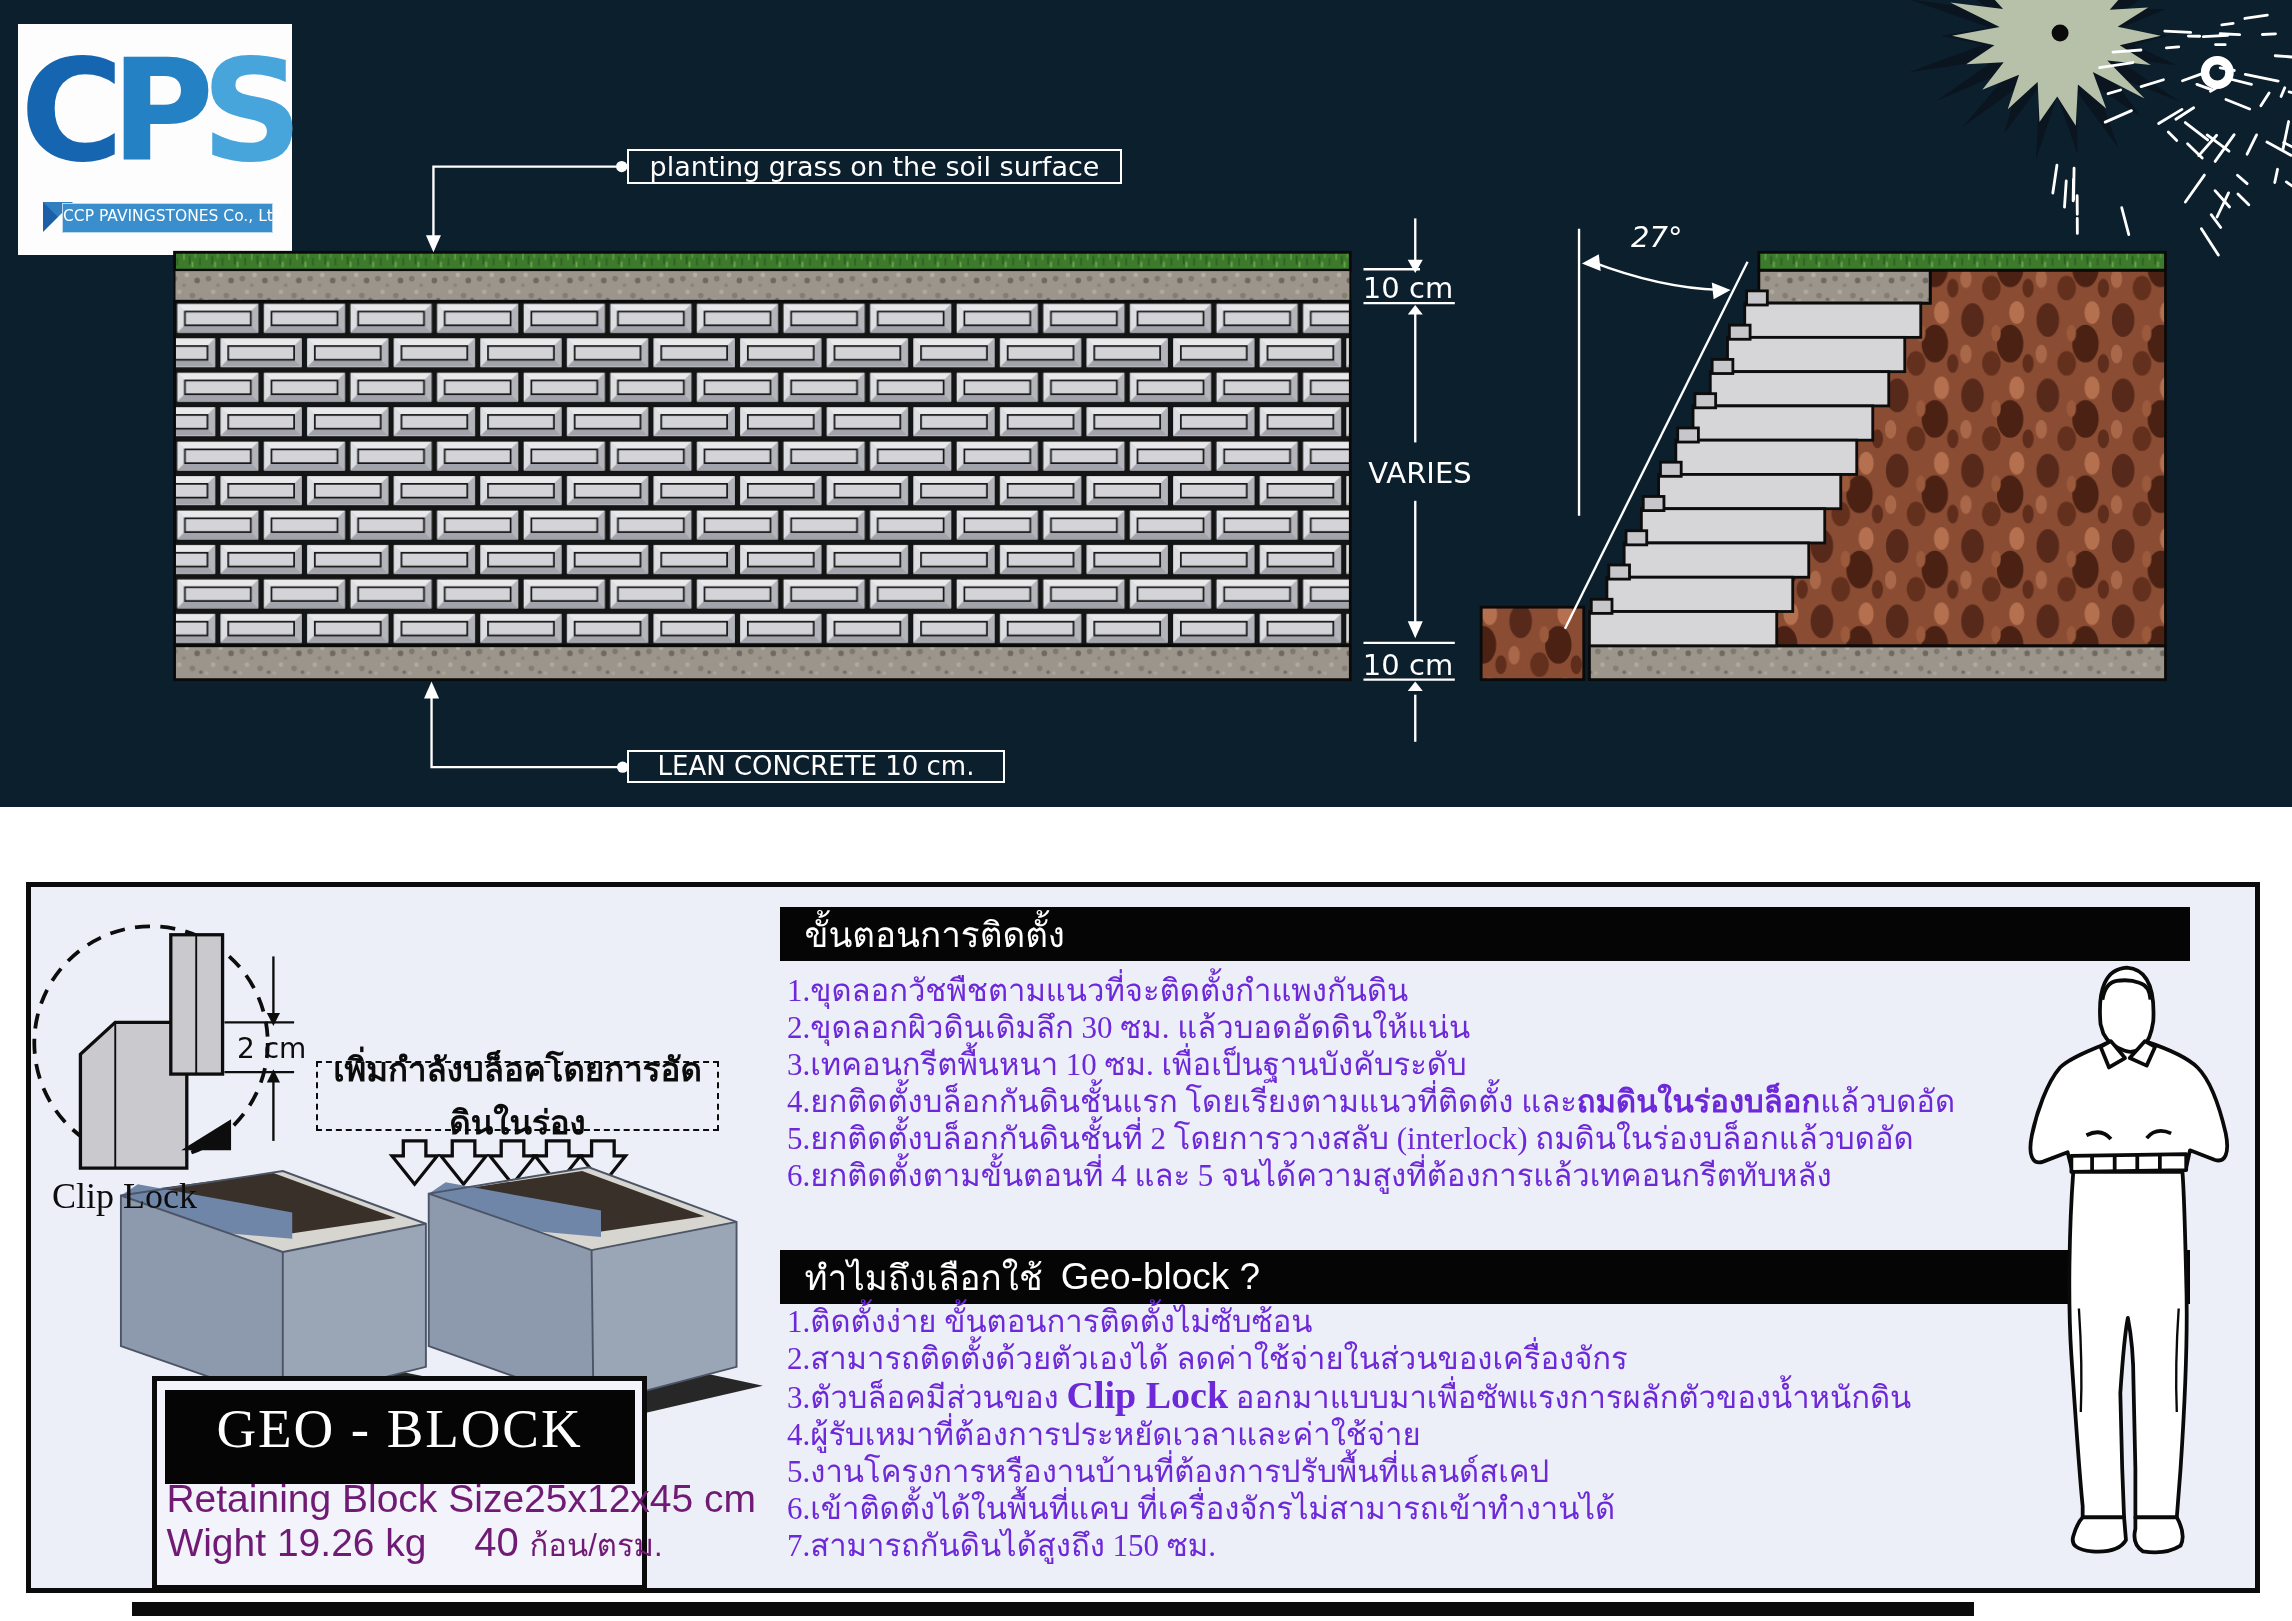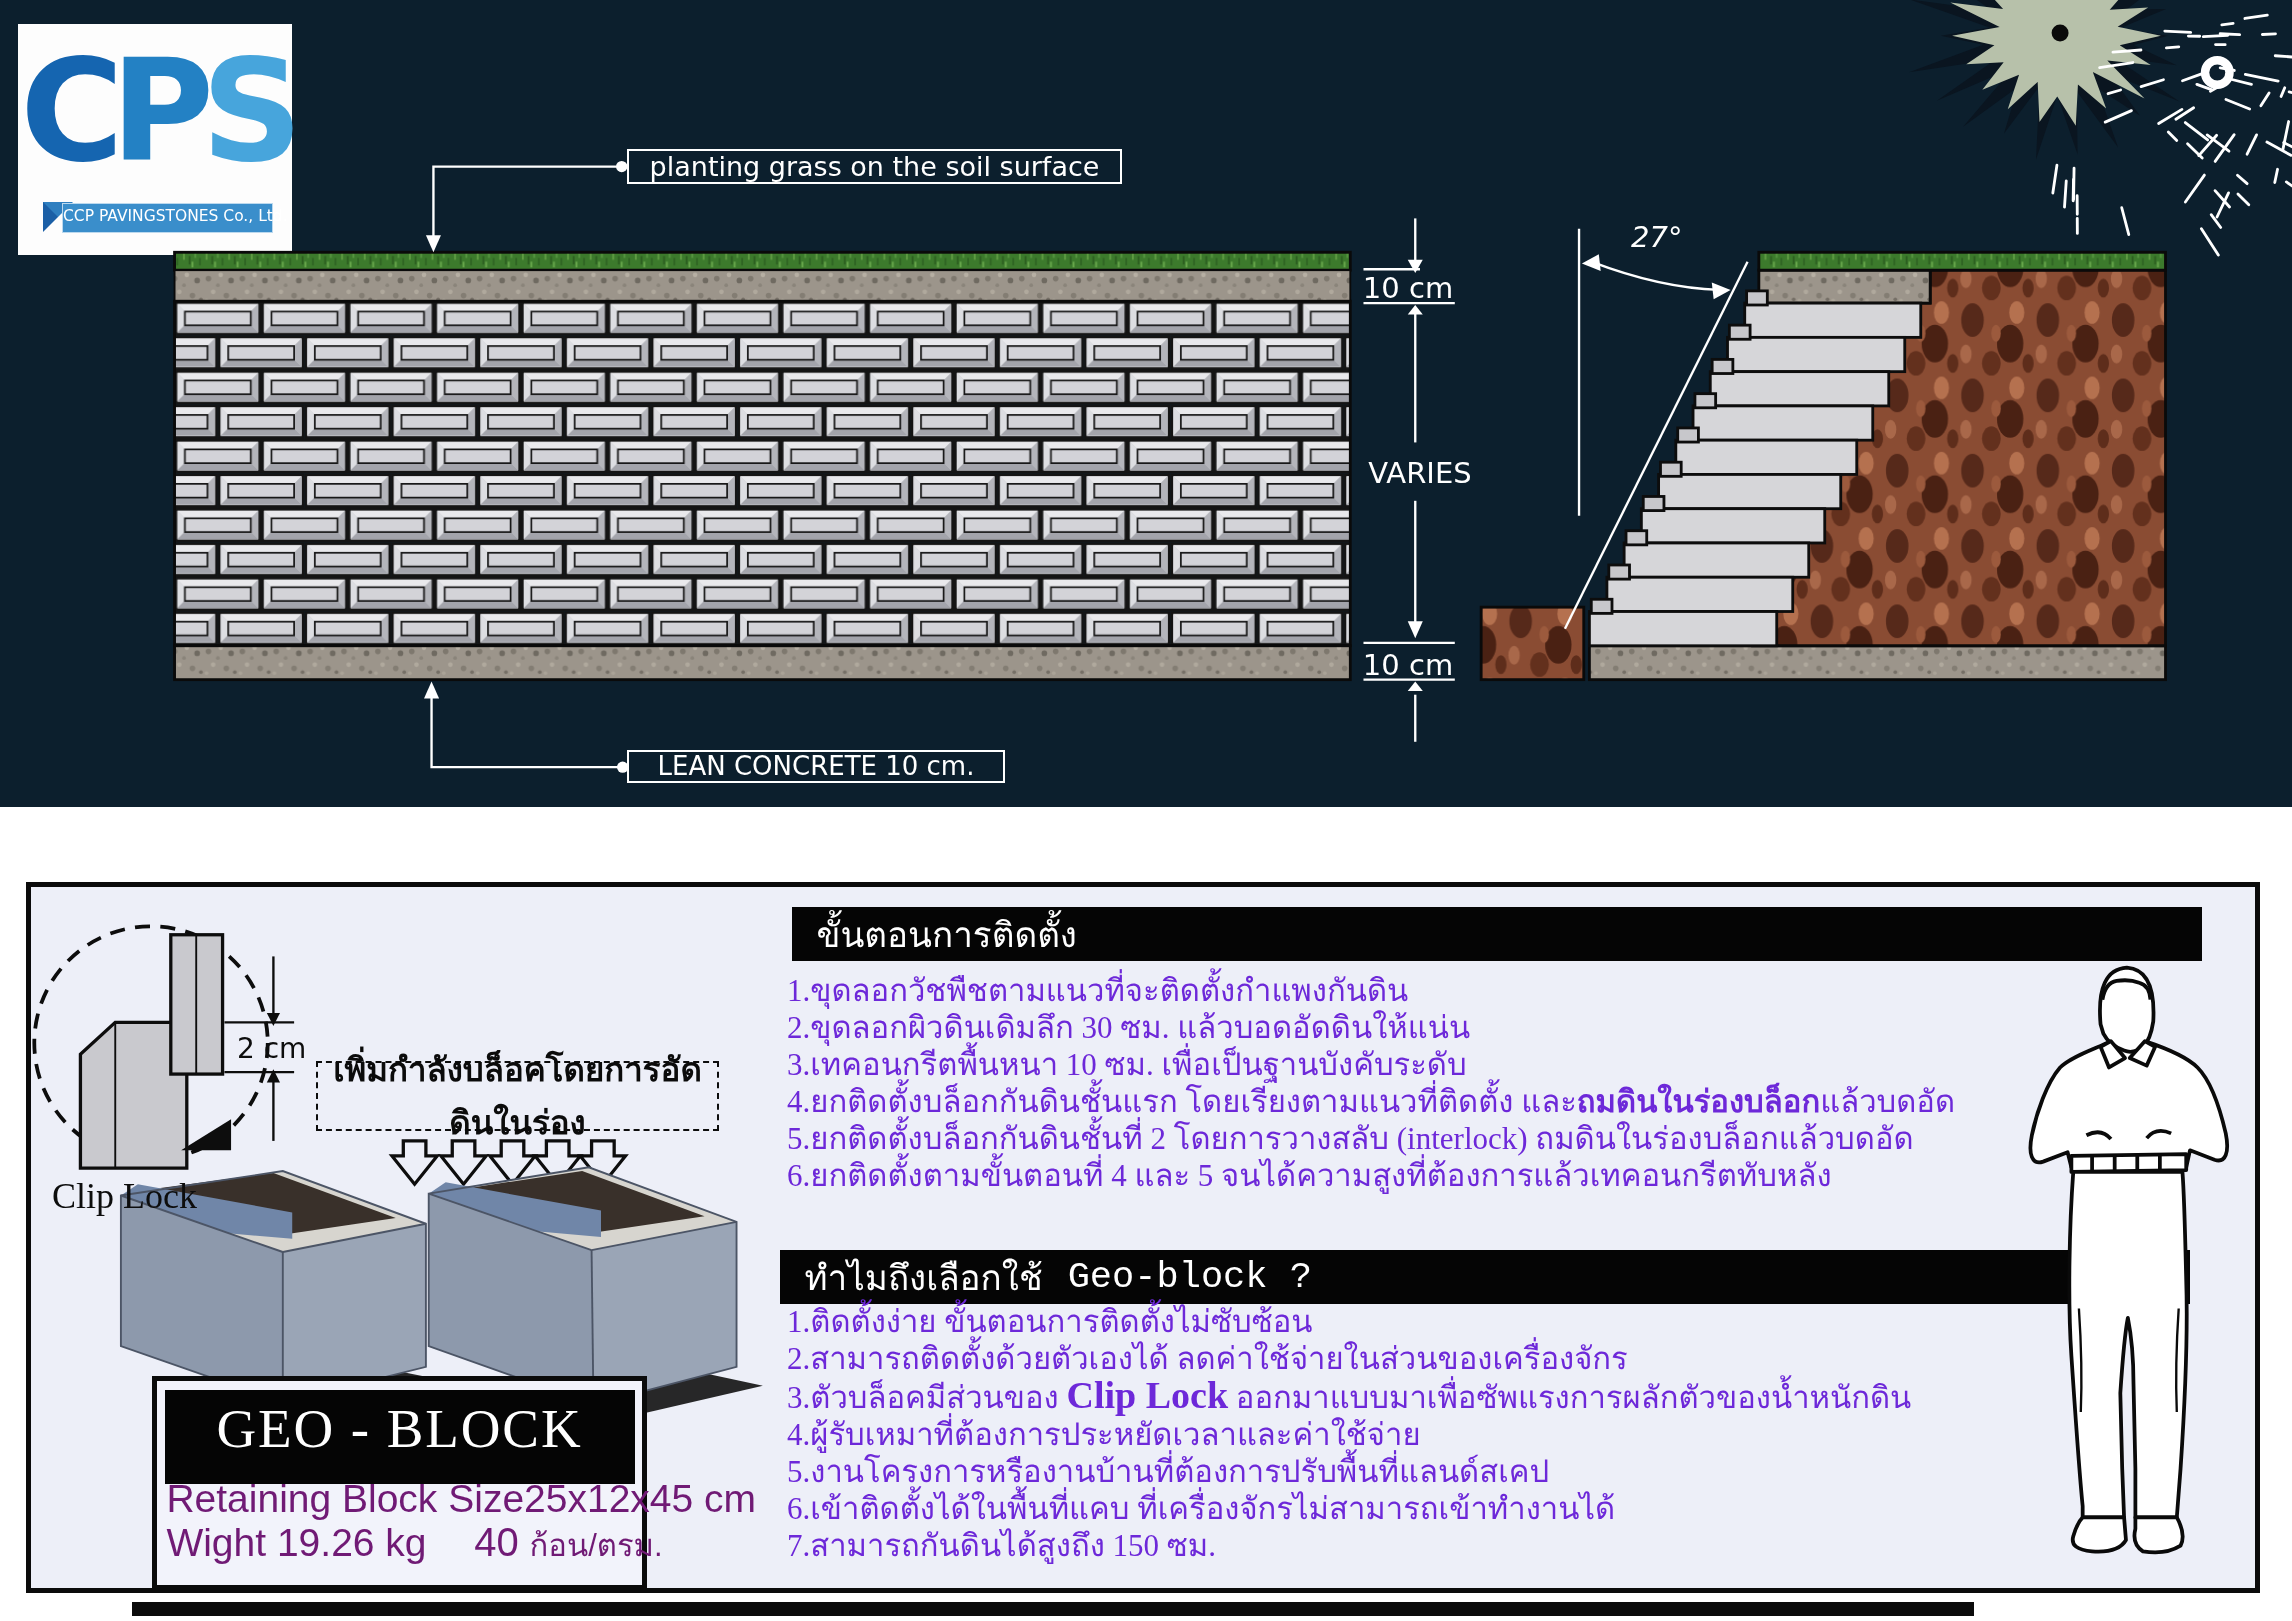--- a/index.html
+++ b/index.html
@@ -30,21 +30,21 @@
   .dtext{color:#fff;z-index:4;font-size:29px;white-space:nowrap;}
 
   
   .panel{left:26px;top:882px;width:2224px;height:701px;background:#edeff8;
     border:5.6px solid #0b0b0b;z-index:1;}
   .footer-bar{left:132px;top:1602px;width:1842px;height:14px;background:#0b0b0b;z-index:5;}
 
   .hdr-bar{background:#050505;color:#fff;z-index:2;display:flex;align-items:center;
     padding-left:24.5px;box-sizing:border-box;}
   .hdr-bar .th{font-family:"Liberation Serif","DejaVu Serif",serif;font-size:35px;}
-  .hdr-bar .en{font-family:Liberation Mono, monospace;font-size:37px;margin-left:25px;}
+  .hdr-bar .en{font-family:Liberation Sans, sans-serif;font-size:37px;margin-left:18px;}
 
   .tlist{z-index:4;color:#6d28d9;font-family:"Liberation Serif","DejaVu Serif",serif;}
   .tlist .tli{font-size:31px;line-height:37px;white-space:nowrap;}
   .tlist .tli b{font-weight:bold;}
   .tlist .tli b.big{font-size:38px;font-family:"Liberation Serif","DejaVu Serif",serif;}
 
   .thai-dashed{border:2.8px dashed #0d0d0d;text-align:center;z-index:4;color:#0b0b0b;
     font-family:"Liberation Serif","DejaVu Serif",serif;font-weight:bold;font-size:33px;
     display:flex;align-items:center;justify-content:center;}
 
@@ -72,21 +72,21 @@
 
   <div class="abs logo">
     <div class="logo-letters"><span class="l1">C</span><span class="l2">P</span><span class="l3">S</span></div>
     <div class="logo-cube"></div>
     <div class="logo-band">CCP PAVINGSTONES Co., Ltd.</div>
   </div>
 
   <div class="abs panel"></div>
   <div class="abs footer-bar"></div>
 
-  <div class="abs hdr-bar" style="left:780px;top:907px;width:1410px;height:54px;margin-left:12px;">
+  <div class="abs hdr-bar" style="left:780px;top:907px;width:1410px;height:54px;">
     <span class="th">ขั้นตอนการติดตั้ง</span>
   </div>
   <div class="abs hdr-bar" style="left:780px;top:1250px;width:1410px;height:54px;">
     <span class="th">ทำไมถึงเลือกใช้</span>
     <span class="en">Geo-block ?</span>
   </div>
 
   <svg class="art" width="2293" height="1621" viewBox="0 0 2435 1722">
     <defs>
       <pattern id="brickPat" x="185" y="320" width="92" height="73.2" patternUnits="userSpaceOnUse">

